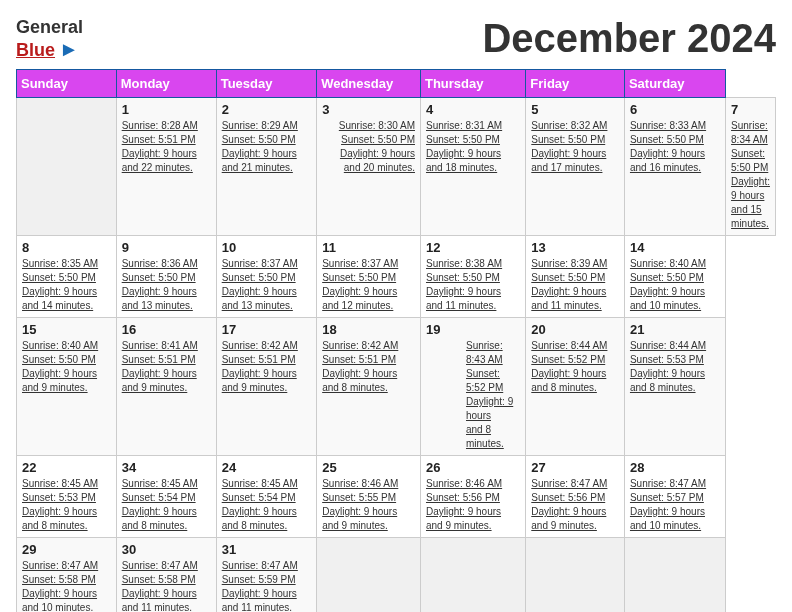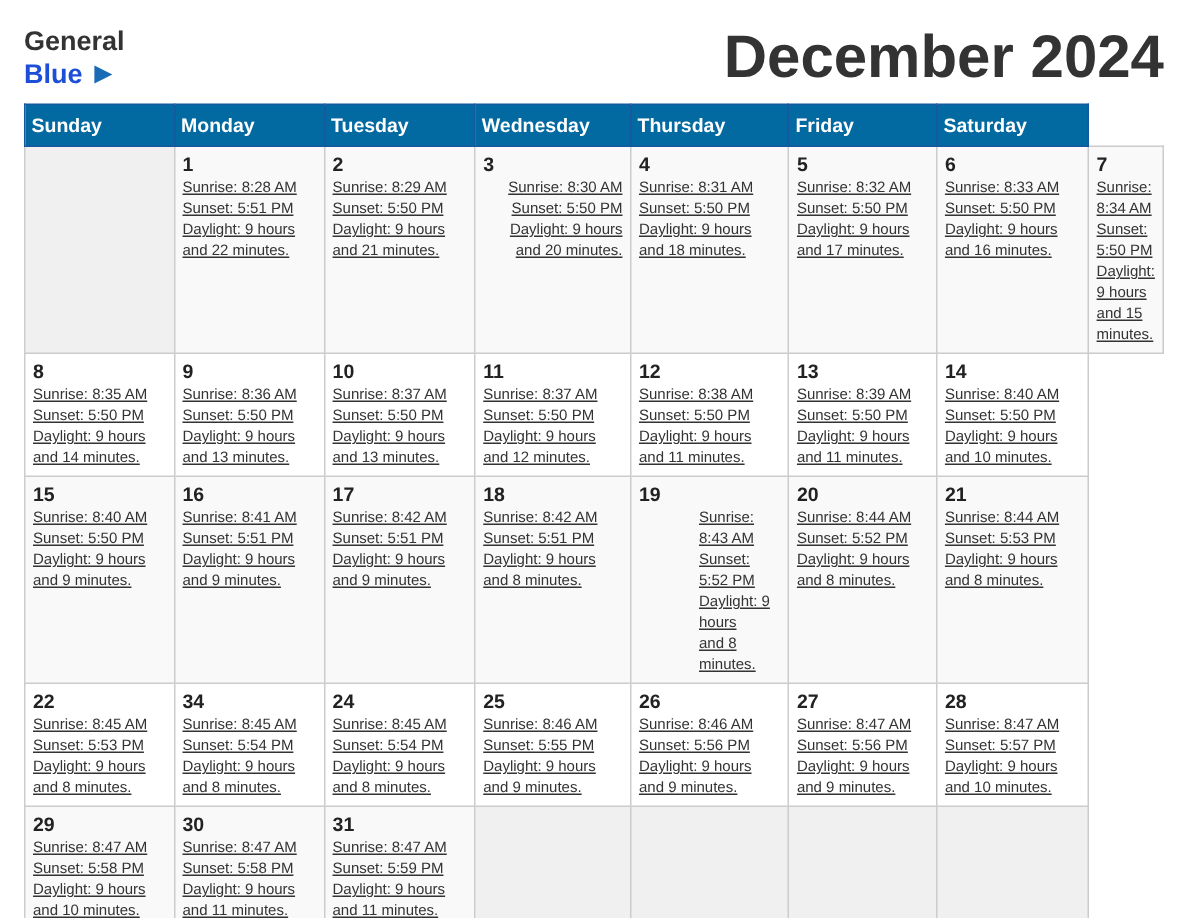--- a/index.html
+++ b/index.html
@@ -32,21 +32,21 @@
     .subtitle {
       font-size: 14px;
       color: #555;
     }
     table {
       width: 100%;
       border-collapse: collapse;
       font-size: 11px;
     }
     thead tr th {
-      background-color: #0369a1;
+      background-color: #d946ef;
       color: #fff;
       padding: 6px 4px;
       text-align: left;
       font-size: 13px;
       font-weight: bold;
       border: 1px solid #1558a0;
     }
     tbody tr td {
       border: 1px solid #ccc;
       padding: 4px 5px;
@@ -76,21 +76,21 @@
     }
     td.empty {
       background: #f0f0f0 !important;
     }
   </style>
 </head>
 <body>
 
 <div class="header">
   <div class="logo">
-      <div><span style="font-size:18px;font-weight:bold;color:#333;line-height:1.1;">General<br><span style="color:#1d4ed8;">Blue</span></span><span style="font-size:20px;color:#1a6bb5;margin-left:4px;">►</span></div>
+      <div><span style="font-size:18px;font-weight:bold;color:#333;line-height:1.1;">General<br><span style="color:#b91c1c;text-decoration:underline;">Blue</span></span><span style="font-size:20px;color:#1a6bb5;margin-left:4px;">►</span></div>
     </div>
   <div class="title-block">
     <div class="month-title">December 2024</div>
   </div>
 </div>
 
 <table>
   <thead>
     <tr>
     <th>Sunday</th>

